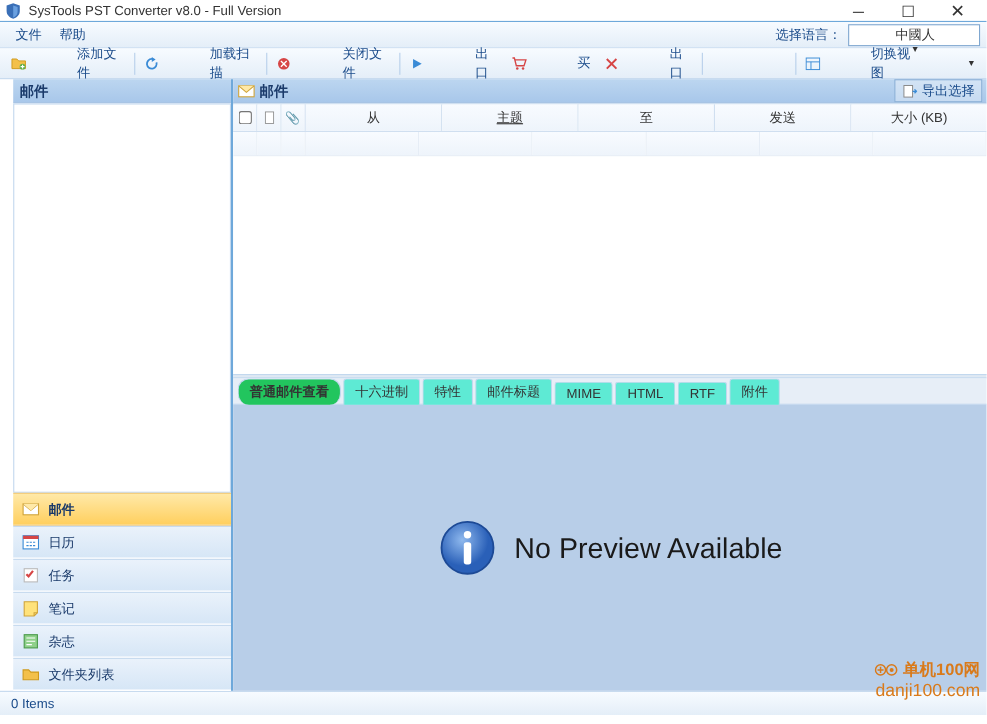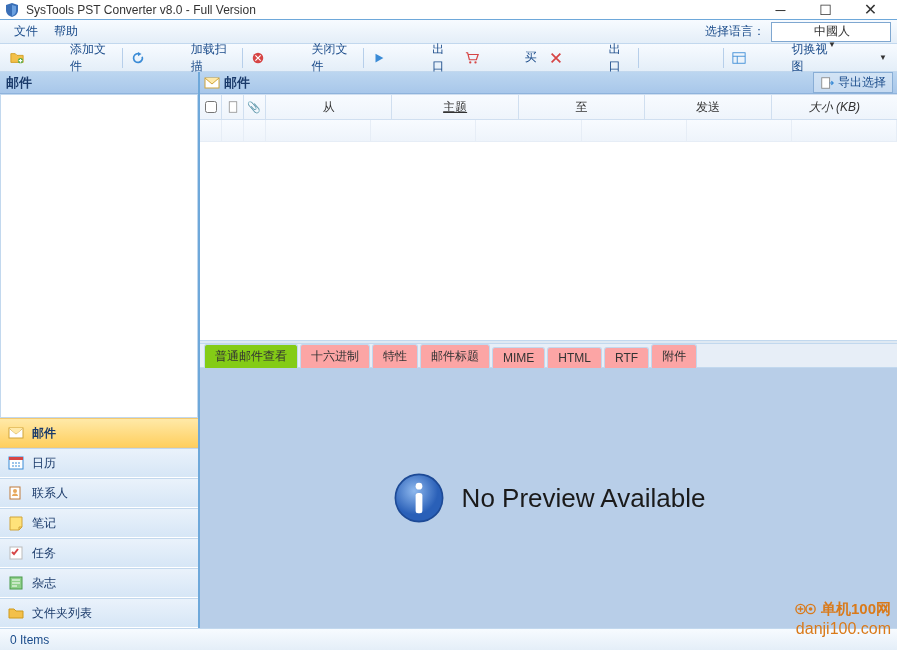--- a/index.html
+++ b/index.html
@@ -23,21 +23,21 @@
   .menubar .langbox .chev { font-size: 8px; color: #333; }
 
   
   .toolbar { height: 28px; background: linear-gradient(#f7fbff, #e4eef8); border-bottom: 1px solid #c2d8ee; display: flex; align-items: center; padding: 0 4px; }
   .toolbar .tbtn { display: flex; align-items: center; padding: 2px 6px; color: #1a4b8a; cursor: default; gap: 42px; }
   .toolbar .ticon { width: 14px; height: 14px; margin-right: 4px; flex-shrink: 0; }
   .toolbar .sep { width: 0; height: 20px; border-left: 1px solid #b7cfea; margin: 0 2px; }
   .toolbar .flexgap { flex: 0 0 80px; }
 
   
-  .main { display: flex; height: calc(658px - 28px - 24px - 28px - 22px); }
+  .main { display: flex; height: calc(658px - 28px - 24px - 28px - 22px); margin-left: 12px; }
 
   
   .left { width: 200px; border-right: 2px solid #6ea8da; display: flex; flex-direction: column; }
   .left .lhead { height: 22px; background: linear-gradient(#bcd6f0, #a8c7ea); border-bottom: 1px solid #8fb3dc; color: #1a3a6a; font-weight: bold; padding: 2px 6px; font-size: 13px; }
   .left .tree { flex: 1; background: #fff; border: 1px solid #c2d8ee; margin: 0; }
   .left .cats { }
   .cat { height: 30px; display: flex; align-items: center; padding: 0 8px; background: linear-gradient(#eaf2fb, #d6e6f6); border-top: 1px solid #c2d8ee; border-bottom: 1px solid #fff; color: #1a3a6a; gap: 8px; }
   .cat.active { background: linear-gradient(#ffe9a8, #ffcf5e); border-top: 1px solid #f3c971; border-bottom: 1px solid #f3c971; color: #1a3a6a; font-weight: bold; }
   .cat .cicon { width: 16px; height: 16px; flex-shrink: 0; }
 
@@ -51,32 +51,32 @@
   
   .colhead { height: 26px; display: flex; border-top: 1px solid #d0dff0; border-bottom: 1px solid #d0dff0; }
   .colcell { display: flex; align-items: center; justify-content: center; border-right: 1px solid #d0dff0; background: linear-gradient(#f8fbff, #eef4fb); color: #333; }
   .colcell.ck { width: 22px; }
   .colcell.ic { width: 22px; }
   .colcell.from { flex: 1.1; }
   .colcell.subj { flex: 1.1; text-decoration: underline; }
   .colcell.to { flex: 1.1; }
   .colcell.sent { flex: 1.1; }
   .colcell.recv { flex: 1.1; }
-  .colcell.size { flex: 1.1; border-right: none; font-style: italic; }
+  .colcell.size { flex: 1.1; border-right: none; }
   .gridrow { height: 22px; display: flex; border-bottom: 1px solid #e6edf6; }
   .gridrow .gcell { border-right: 1px solid #e6edf6; }
   .gridbody { background: #fff; flex: 0 0 220px; overflow: hidden; }
 
   
   .hsplit { height: 4px; background: #dfe9f3; border-top: 1px solid #c2d8ee; border-bottom: 1px solid #c2d8ee; }
 
   
   .tabs { height: 24px; background: #e7eef7; border-bottom: 1px solid #c2d8ee; display: flex; align-items: flex-end; padding: 0 4px; gap: 0; }
-  .tab { padding: 3px 10px; background: #fca5a5; border: 1px solid #c2d8ee; border-bottom: none; margin-right: 2px; color: #333; border-radius: 3px 3px 0 0; position: relative; top: 1px; }
-  .tab.active { background: #84cc16; font-weight: normal; }
+  .tab { padding: 3px 10px; background: #5eead4; border: 1px solid #c2d8ee; border-bottom: none; margin-right: 2px; color: #333; border-radius: 3px 3px 0 0; position: relative; top: 1px; }
+  .tab.active { background: #22c55e; font-weight: bold; border-radius: 10px; }
 
   
   .preview { flex: 1; background: #b8cee8; display: flex; align-items: center; justify-content: center; gap: 16px; }
   .preview .ptext { font-size: 26px; color: #1a1a1a; font-family: "Segoe UI", Arial; }
 
   
   .status { height: 22px; background: linear-gradient(#f7fbff, #e4eef8); border-top: 1px solid #c2d8ee; display: flex; align-items: center; padding: 0 10px; color: #1a4b8a; }
 
   
   .watermark { position: absolute; right: 6px; bottom: 20px; text-align: right; font-size: 11px; }
@@ -188,39 +188,31 @@
       <div class="cat">
         <svg class="cicon" viewBox="0 0 16 16">
             <rect x="1" y="2" width="14" height="12" fill="#fff" stroke="#3a8bd6"></rect>
             <rect x="1" y="2" width="14" height="3" fill="#d64545"></rect>
             <path d="M4 8h2M7 8h2M10 8h2M4 11h2M7 11h2M10 11h2" stroke="#3a8bd6"></path>
           </svg>
         <span>日历</span>
       </div>
       <div class="cat">
         <svg class="cicon" viewBox="0 0 16 16">
-            <rect x="2" y="2" width="10" height="12" fill="#fff" stroke="#c07a3a"></rect>
-            <circle cx="7" cy="6" r="2" fill="#e8a85a"></circle>
-            <path d="M4 11c0-1.5 1.3-2.5 3-2.5s3 1 3 2.5" fill="#e8a85a"></path>
-          </svg>
-        <span>联系人</span>
+            <rect x="2" y="2" width="12" height="12" fill="#fff" stroke="#bbb"></rect>
+            <path d="M4 7l2 2 4-5" fill="none" stroke="#d64545" stroke-width="2"></path>
+          </svg>
+        <span>任务</span>
       </div>
       <div class="cat">
         <svg class="cicon" viewBox="0 0 16 16">
             <path d="M2 2h12v10l-3 3H2z" fill="#ffe27a" stroke="#d0a43a"></path>
             <path d="M11 15v-3h3" fill="none" stroke="#d0a43a"></path>
           </svg>
         <span>笔记</span>
-      </div>
-      <div class="cat">
-        <svg class="cicon" viewBox="0 0 16 16">
-            <rect x="2" y="2" width="12" height="12" fill="#fff" stroke="#bbb"></rect>
-            <path d="M4 7l2 2 4-5" fill="none" stroke="#d64545" stroke-width="2"></path>
-          </svg>
-        <span>任务</span>
       </div>
       <div class="cat">
         <svg class="cicon" viewBox="0 0 16 16">
             <rect x="2" y="2" width="12" height="12" fill="#8fd08a" stroke="#4a9a4a"></rect>
             <path d="M4 5h8M4 8h8M4 11h5" stroke="#fff"></path>
           </svg>
         <span>杂志</span>
       </div>
       <div class="cat">
         <svg class="cicon" viewBox="0 0 16 16">

